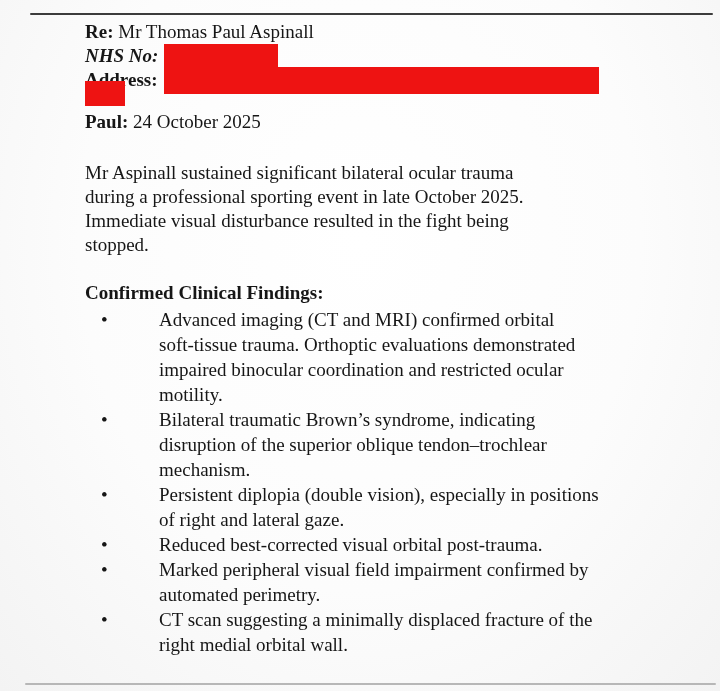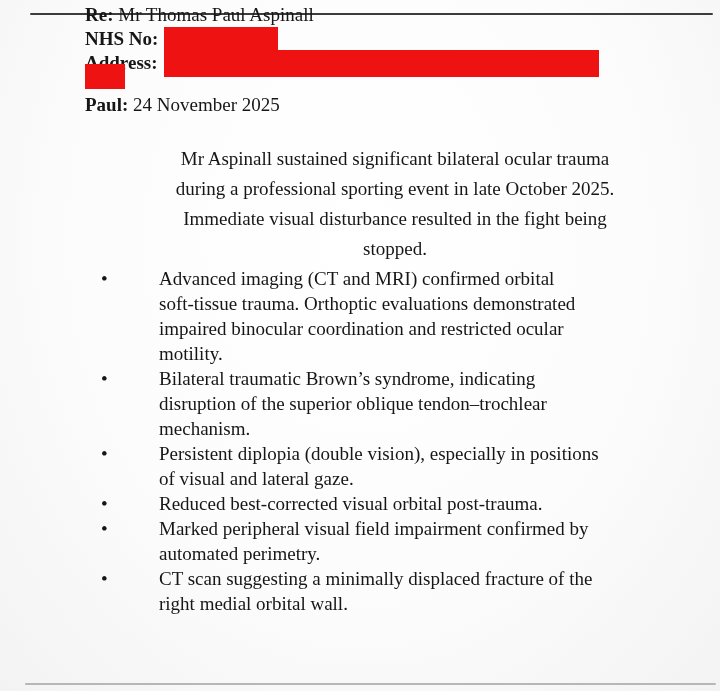--- a/index.html
+++ b/index.html
@@ -26,48 +26,47 @@
   .bottom-rule {
     position: absolute;
     left: 25px; top: 683px;
     width: 691px; height: 2px;
     background: #ababab;
     border-radius: 1px;
     opacity: .85;
   }
   .content {
     position: absolute;
-    left: 85px; top: 3px;
+    left: 85px; top: 20px;
     width: 620px;
     font-size: 19px;
     line-height: 26px;
   }
   b, .bold { font-weight: bold; }
 
   .re-row { height: 24px; line-height: 24px; }
 
   .field-row { display: flex; align-items: stretch; }
-  .nhs-row { height: 23px; }
+  .nhs-row { height: 23px; font-style: italic; }
   .addr-row { height: 14px; font-family: Liberation Serif, serif; }
   .small-row { height: 25px; }
   .field-row .label { line-height: 23px; white-space: nowrap; }
   .addr-row .label { line-height: 25px; }
 
   .redact { background: #ee1312; }
   .redact-nhs { width: 114px; height: 23px; margin-left: 6px; }
   .redact-addr { width: 435px; height: 27px; margin-left: 6px; }
   .redact-small { width: 40px; height: 25px; }
 
   .date-row { margin-top: 3px; height: 26px; line-height: 26px; }
 
   .paragraph {
     margin-top: 26px;
     white-space: pre;
-    line-height: 30px;
-    text-align: center;
+    line-height: 24px;
   }
 
   .findings-heading {
     margin-top: 24px;
     height: 24px;
     line-height: 24px;
     font-weight: bold;
   }
 
   .bullet-list { margin-top: 2px; }
@@ -105,47 +104,48 @@
       <b class="label">Address:</b>
       <div class="redact redact-addr"></div>
     </div>
 
     <div class="field-row small-row">
       <div class="redact redact-small"></div>
     </div>
 
     <div class="date-row">
       <b>Paul:</b>
-      <span>24 November 2025</span>
+      <span>24 October 2025</span>
     </div>
 
     <div class="paragraph">Mr Aspinall sustained significant bilateral ocular trauma
 during a professional sporting event in late October 2025.
 Immediate visual disturbance resulted in the fight being
 stopped.</div>
 
+    <div class="findings-heading">Confirmed Clinical Findings:</div>
 
     <div class="bullet-list">
       <div class="bullet">
         <span class="marker">•</span>
         <span class="bullet-text">Advanced imaging (CT and MRI) confirmed orbital
 soft-tissue trauma. Orthoptic evaluations demonstrated
 impaired binocular coordination and restricted ocular
 motility.</span>
       </div>
       <div class="bullet">
         <span class="marker">•</span>
         <span class="bullet-text">Bilateral traumatic Brown’s syndrome, indicating
 disruption of the superior oblique tendon–trochlear
 mechanism.</span>
       </div>
       <div class="bullet">
         <span class="marker">•</span>
         <span class="bullet-text">Persistent diplopia (double vision), especially in positions
-of visual and lateral gaze.</span>
+of right and lateral gaze.</span>
       </div>
       <div class="bullet">
         <span class="marker">•</span>
         <span class="bullet-text">Reduced best-corrected visual orbital post-trauma.</span>
       </div>
       <div class="bullet">
         <span class="marker">•</span>
         <span class="bullet-text">Marked peripheral visual field impairment confirmed by
 automated perimetry.</span>
       </div>

